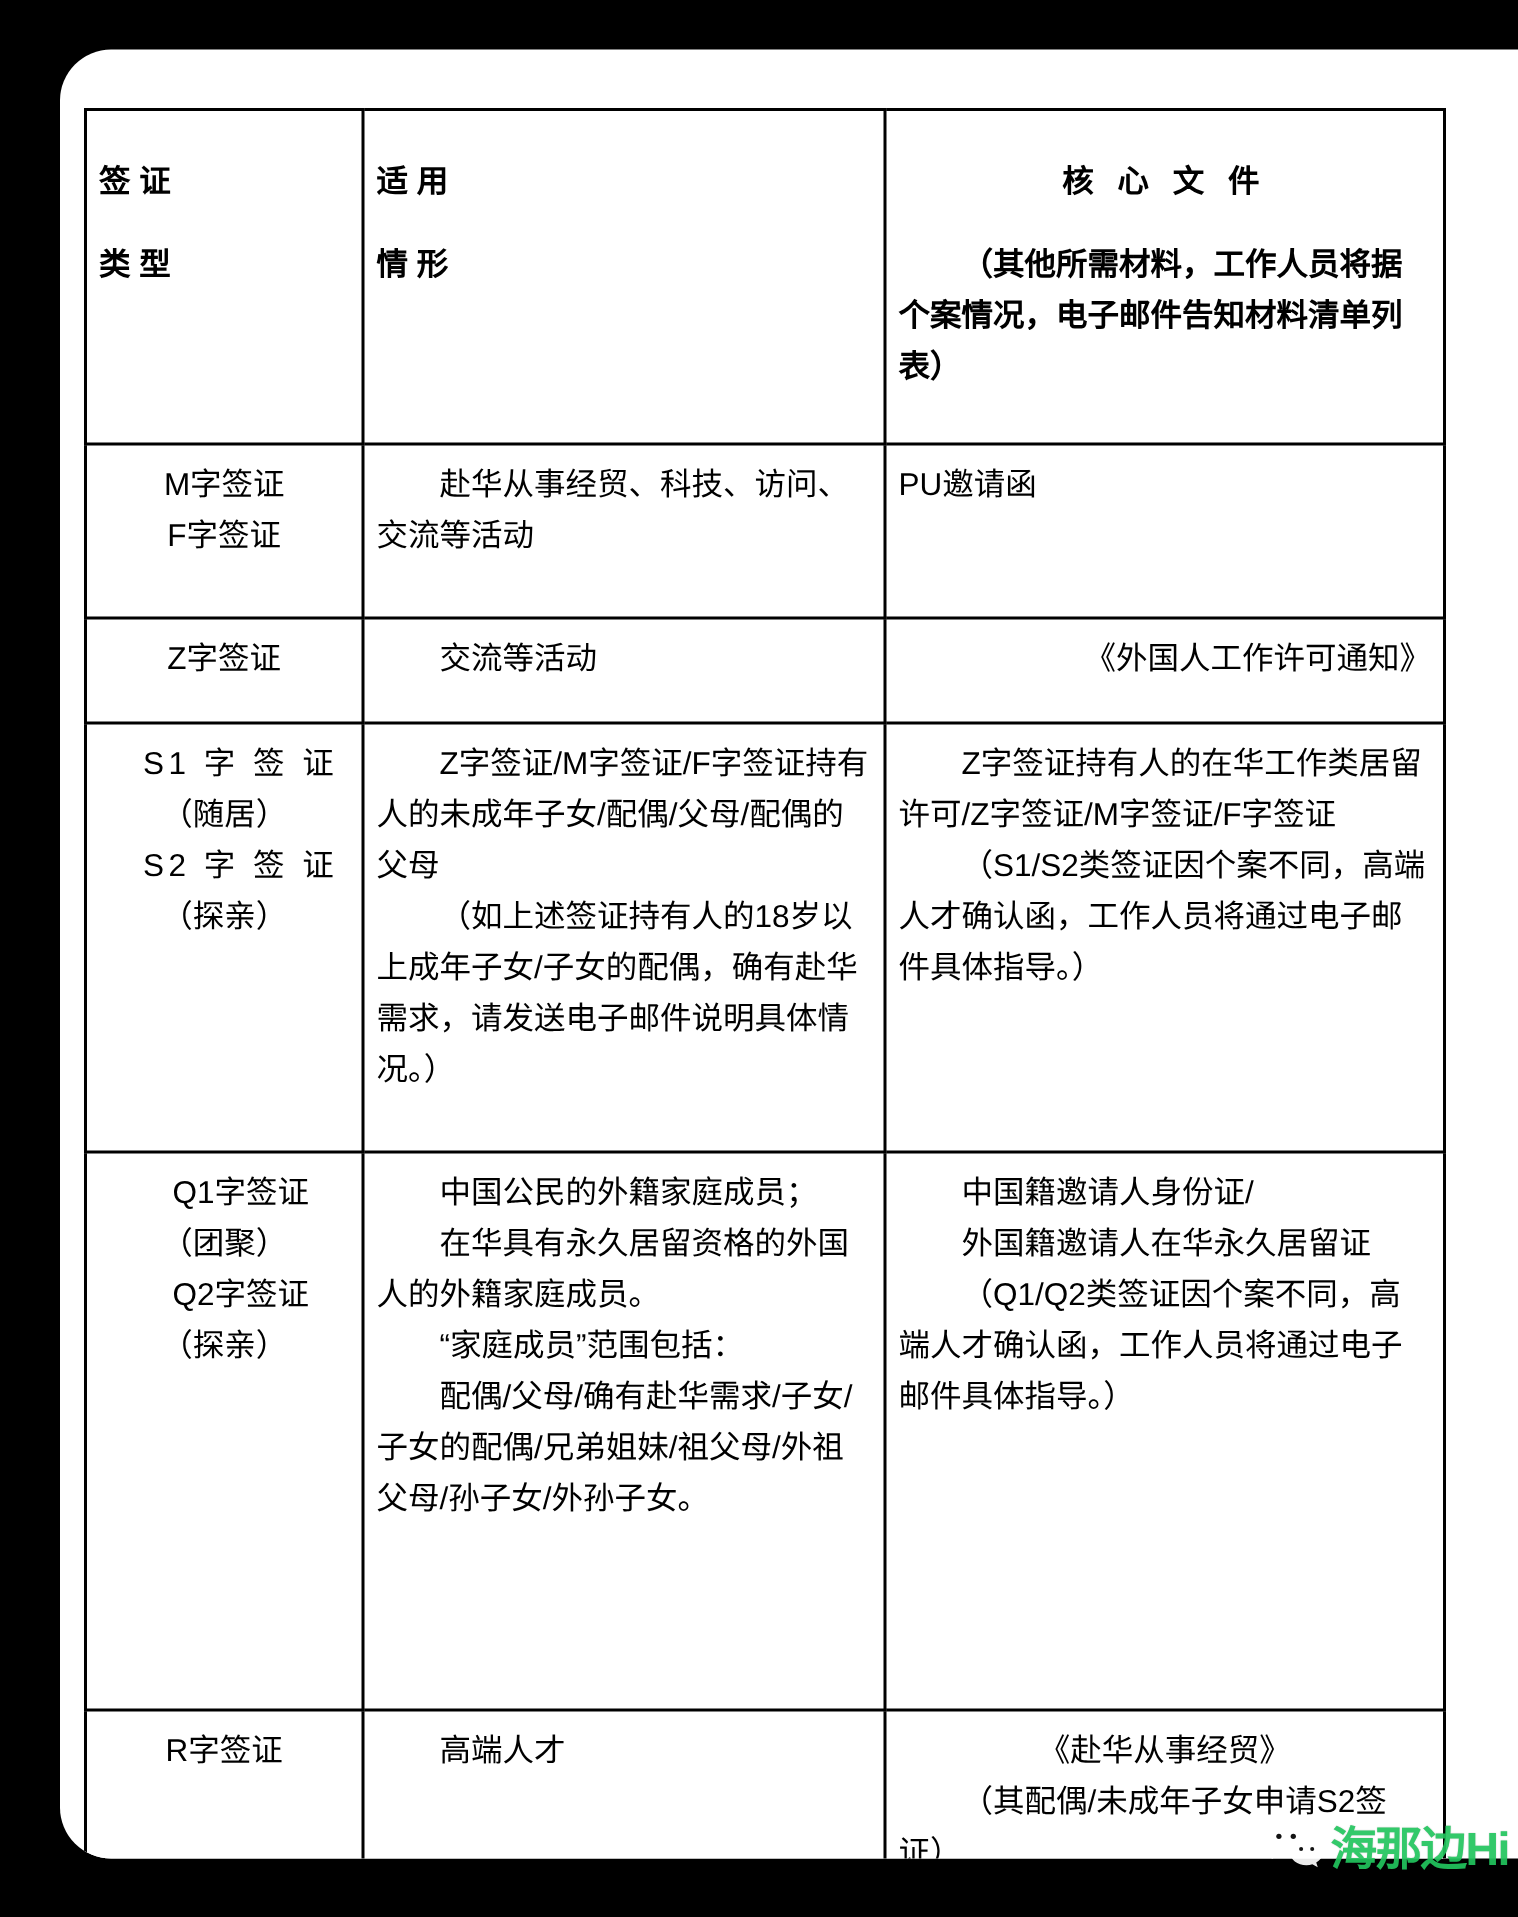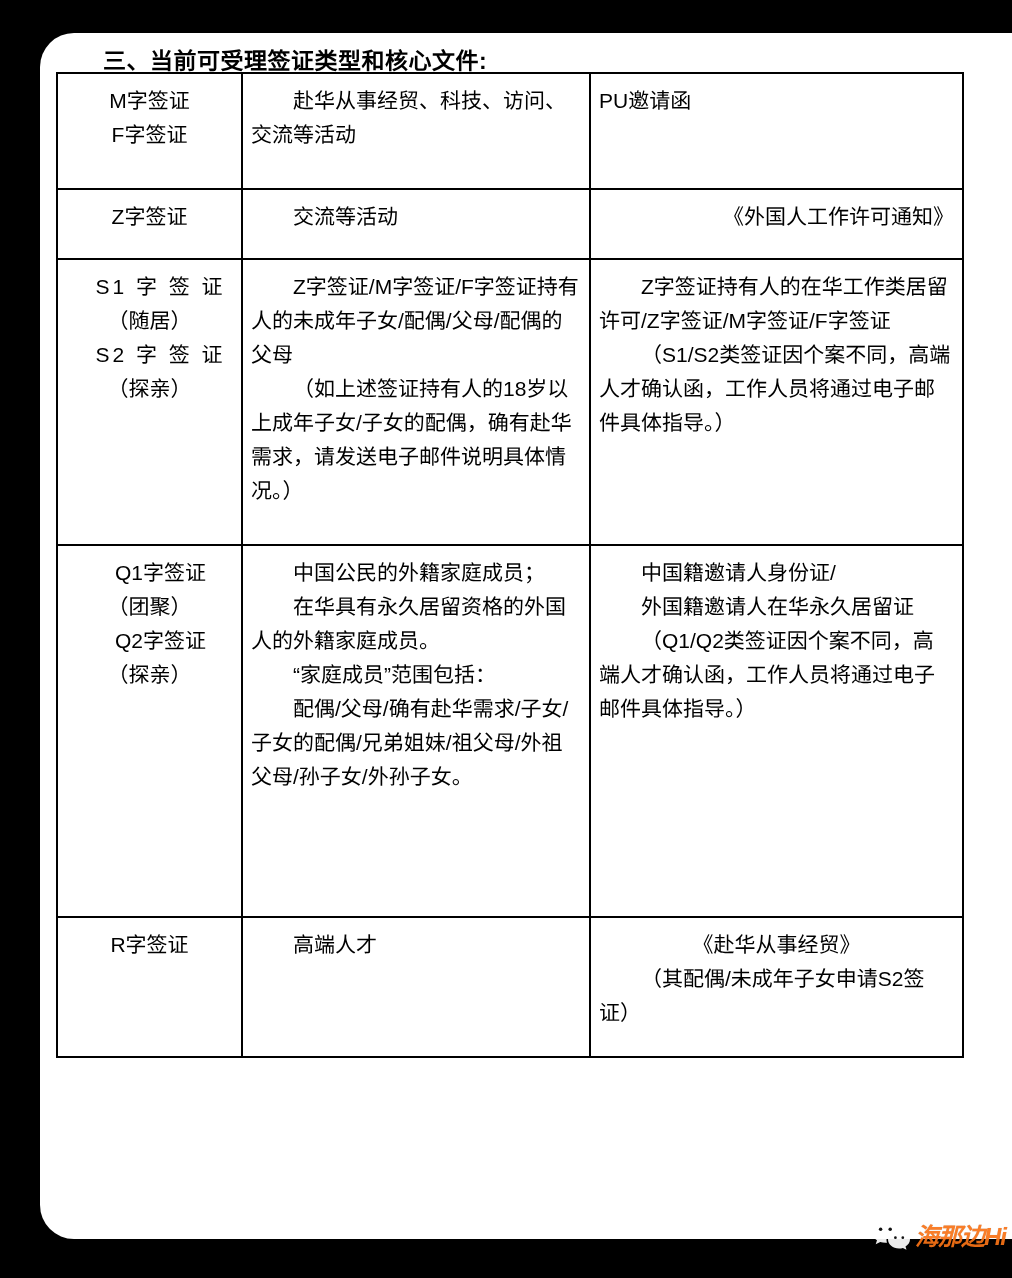--- a/index.html
+++ b/index.html
@@ -97,45 +97,57 @@
     position: absolute;
     right: 6px;
     bottom: 26px;
     display: flex;
     align-items: center;
     gap: 4px;
     opacity: 0.92;
     pointer-events: none;
   }
   #watermark .wm-text {
-    font-size: 24px;
+    font-size: 31px;
     font-weight: bold;
-    color: #f97316;
-    font-style: italic;
+    color: #22c55e;
     letter-spacing: -1px;
     text-shadow: 0 0 1px rgba(0,0,0,0.25);
     white-space: nowrap;
   }
   #watermark svg { display: block; }
 </style>
 </head>
 <body>
 
 <div id="page-card">
 
-  <div id="section-title">三、当前可受理签证类型和核心文件:</div>
 
   <table id="visa-table">
     <colgroup>
       <col class="c-type">
         <col class="c-case">
         <col class="c-doc">
     </colgroup>
     <tbody>
 
+      <tr class="rowpad-hdr">
+        <td class="hdr hdr-type">
+          <p>签 证</p>
+          <p>类 型</p>
+        </td>
+        <td class="hdr hdr-case">
+          <p>适 用</p>
+          <p>情 形</p>
+        </td>
+        <td class="hdr hdr-doc">
+          <p class="title-line">核 心 文 件</p>
+          <p class="indent">（其他所需材料，工作人员将据个案情况，电子邮件告知材料清单列表）</p>
+        </td>
+      </tr>
 
       <tr class="rowpad-mf">
         <td class="cell-type">
           <p>M字签证</p>
           <p>F字签证</p>
         </td>
         <td class="cell-body">
           <p class="indent">赴华从事经贸、科技、访问、交流等活动</p>
         </td>
         <td class="cell-body">

